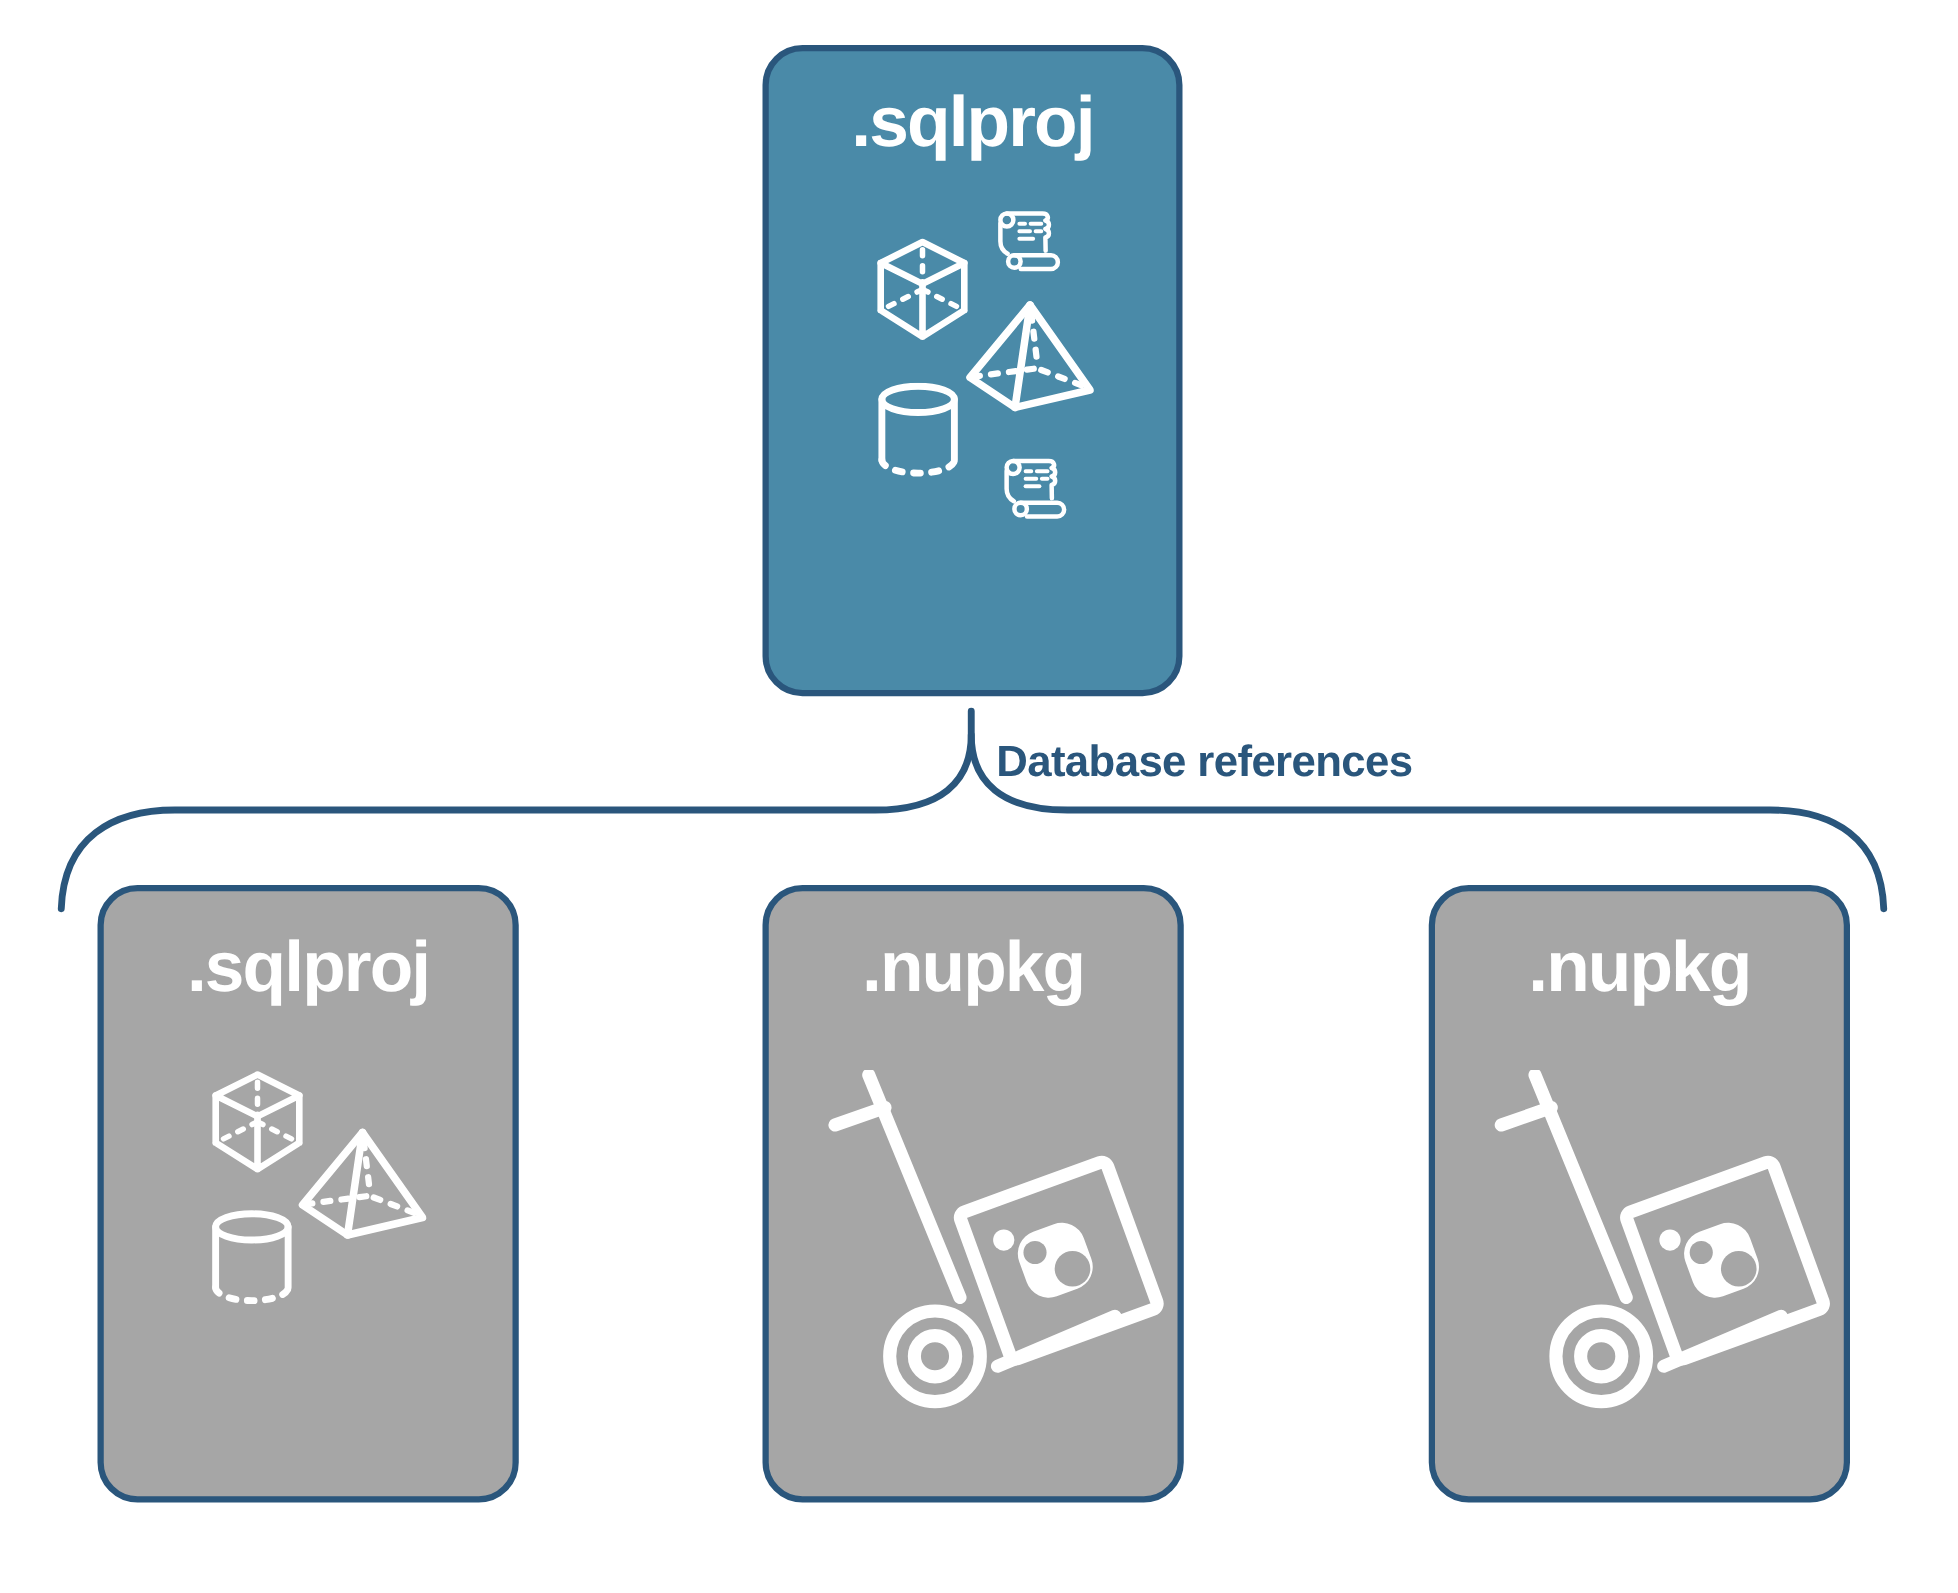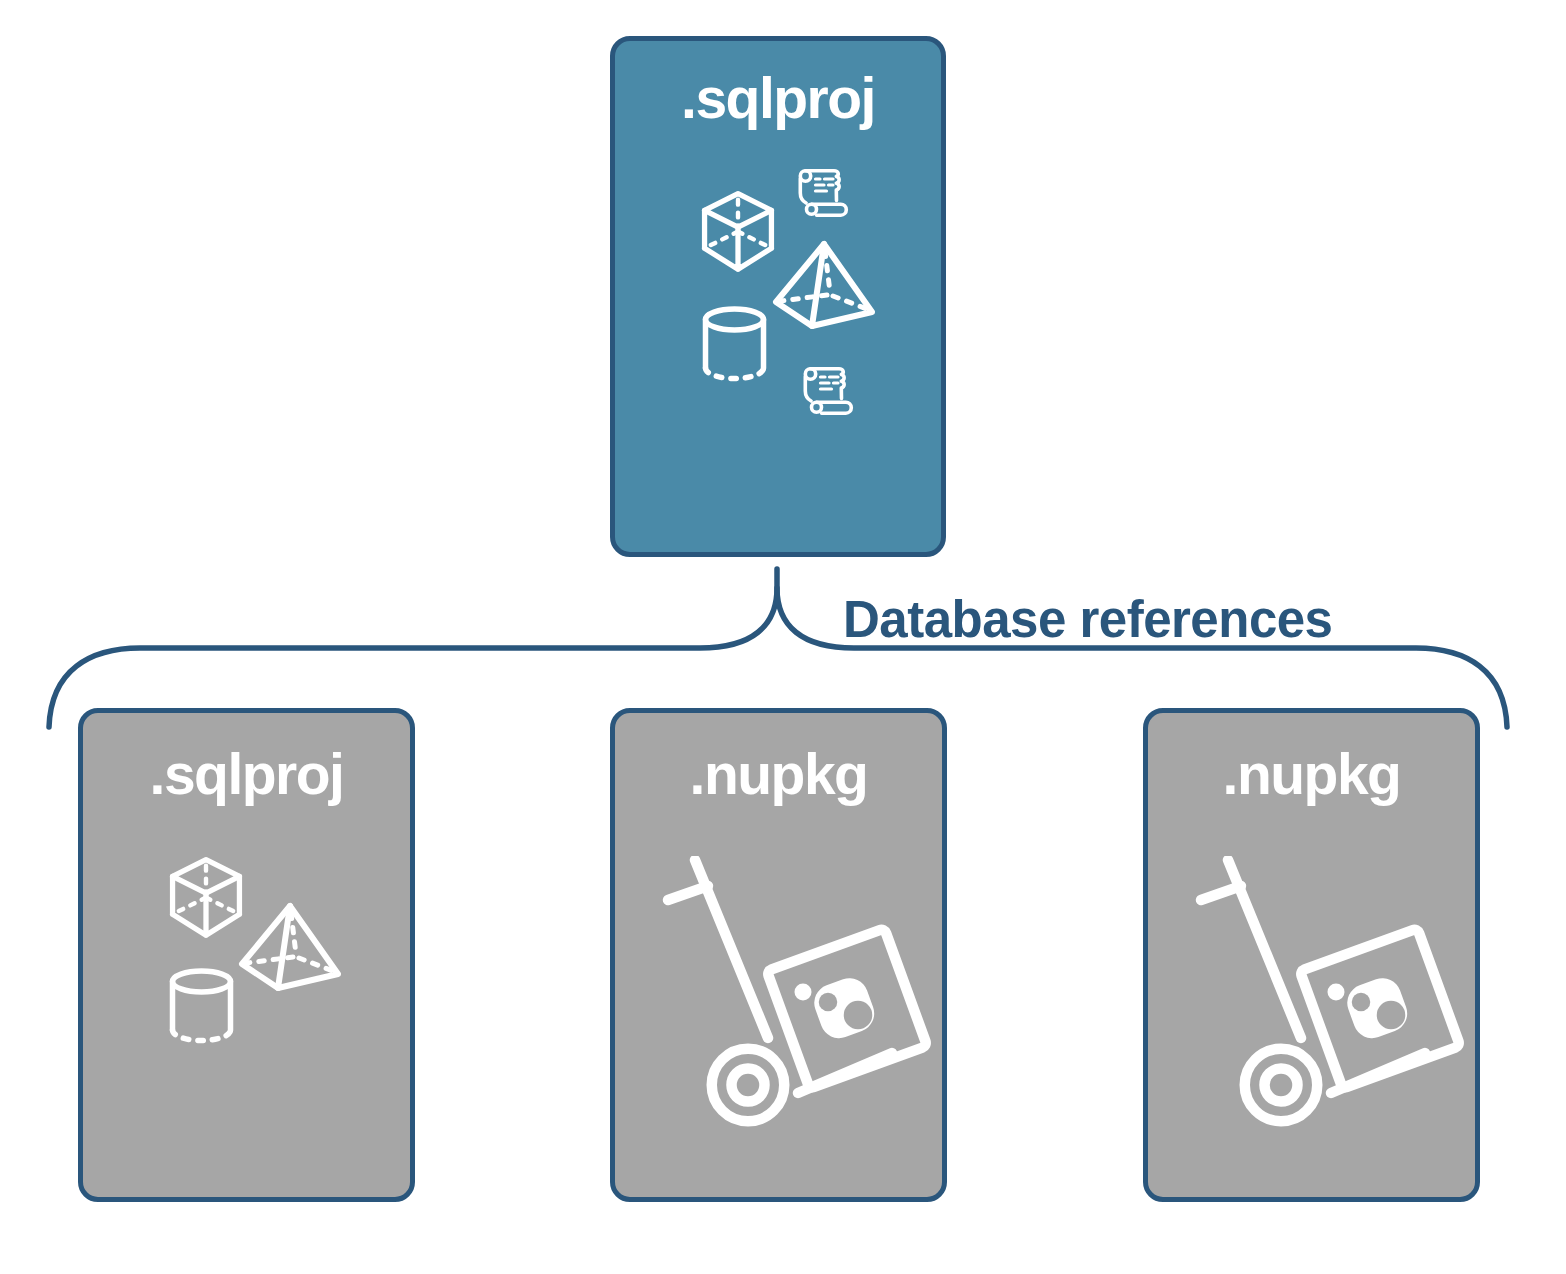--- a/index.html
+++ b/index.html
@@ -1,29 +1,29 @@
 <!DOCTYPE html>
 <html style="--parent-fill: #4a8aa8; --child-fill: #a6a6a6; --line: #2a567c; --icon: #ffffff; --background: #ffffff;"><head>
 <meta charset="utf-8">
 <style>
   html,body{margin:0;padding:0;background:#fff;}
   .canvas{position:relative;width:1566px;height:1274px;background:#fff;overflow:hidden;
           font-family:"Liberation Sans",sans-serif;}
-  .card{position:absolute;border:5px solid var(--line,#2a567c);border-radius:20px;box-sizing:border-box;}
+  .card{position:absolute;border:5px solid var(--line,#2a567c);border-radius:32px;box-sizing:border-box;}
   .parent-card{left:610px;top:36px;width:336px;height:521px;background:var(--parent-fill,#4a8aa8);}
   .child-card{top:708px;width:337px;height:494px;background:var(--child-fill,#a6a6a6);}
   .c1{left:78px}.c2{left:610px}.c3{left:1143px}
   .card-label{color:#fff;font-weight:700;font-size:57px;line-height:1.1;text-align:center;
               letter-spacing:-1.5px;}
   .parent-card .card-label{margin-top:26px;}
   .child-card .card-label{margin-top:30px;}
   .icon{position:absolute;}
   .brace{position:absolute;left:0;top:0;width:1566px;height:1274px;pointer-events:none;}
   .brace path{fill:none;stroke:var(--line,#2a567c);stroke-width:5.5;stroke-linecap:round;}
-  .conn-label{position:absolute;left:843px;top:590px;font-size:51px;font-weight:700;
+  .conn-label{position:absolute;left:797px;top:590px;font-size:35px;font-weight:700;
               letter-spacing:-0.5px;color:var(--line,#2a567c);white-space:nowrap;}
   .wire{fill:none;stroke:#fff;stroke-linecap:round;stroke-linejoin:round;}
   .hole{fill:var(--child-fill,#a6a6a6);}
 </style>
 </head>
 <body>
 
 <svg width="0" height="0" style="position:absolute">
   <defs>
     <symbol id="sym-cube" viewBox="0 0 100 96">

